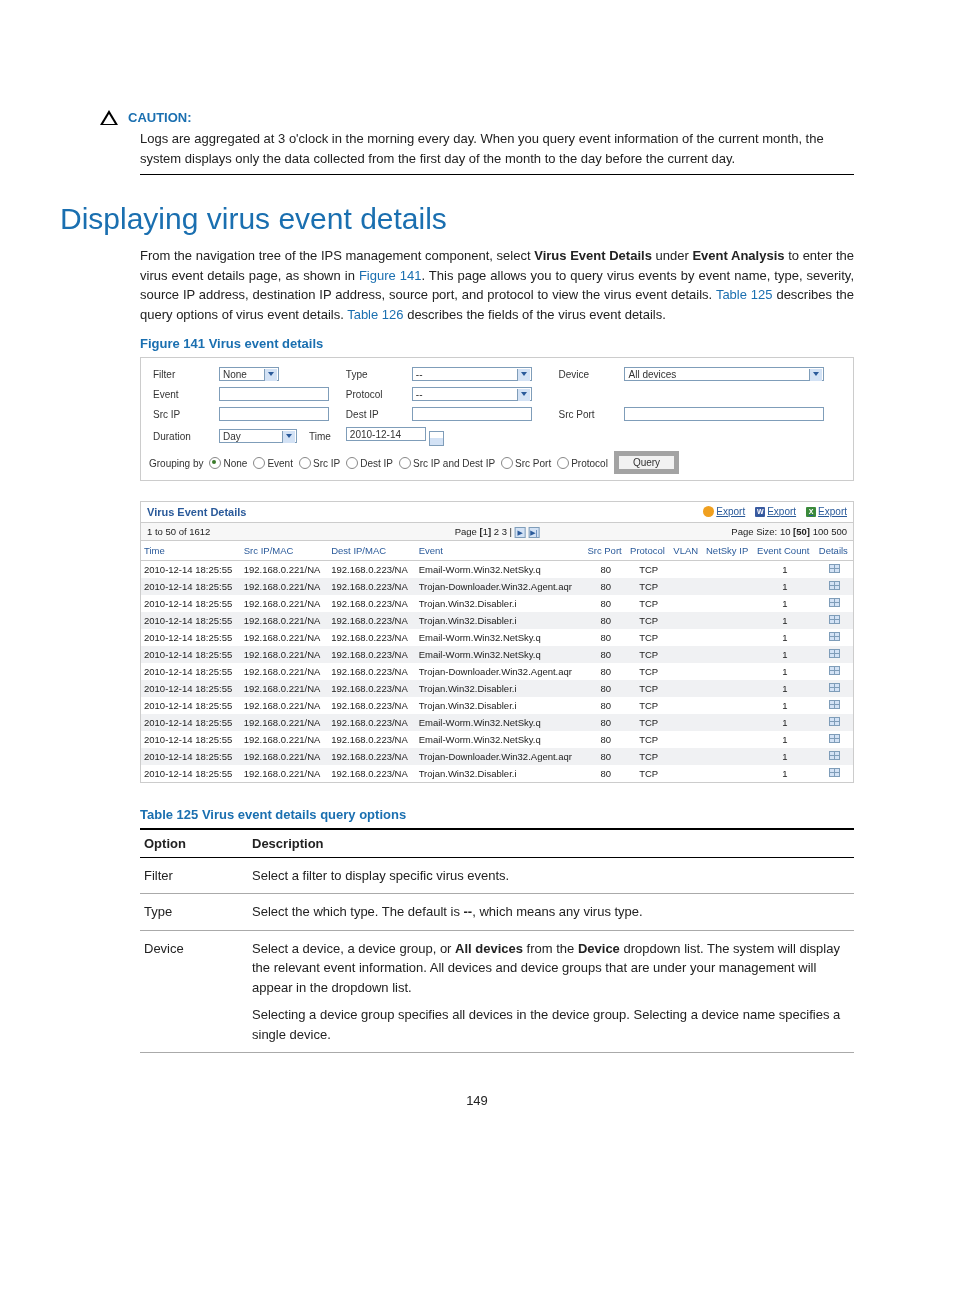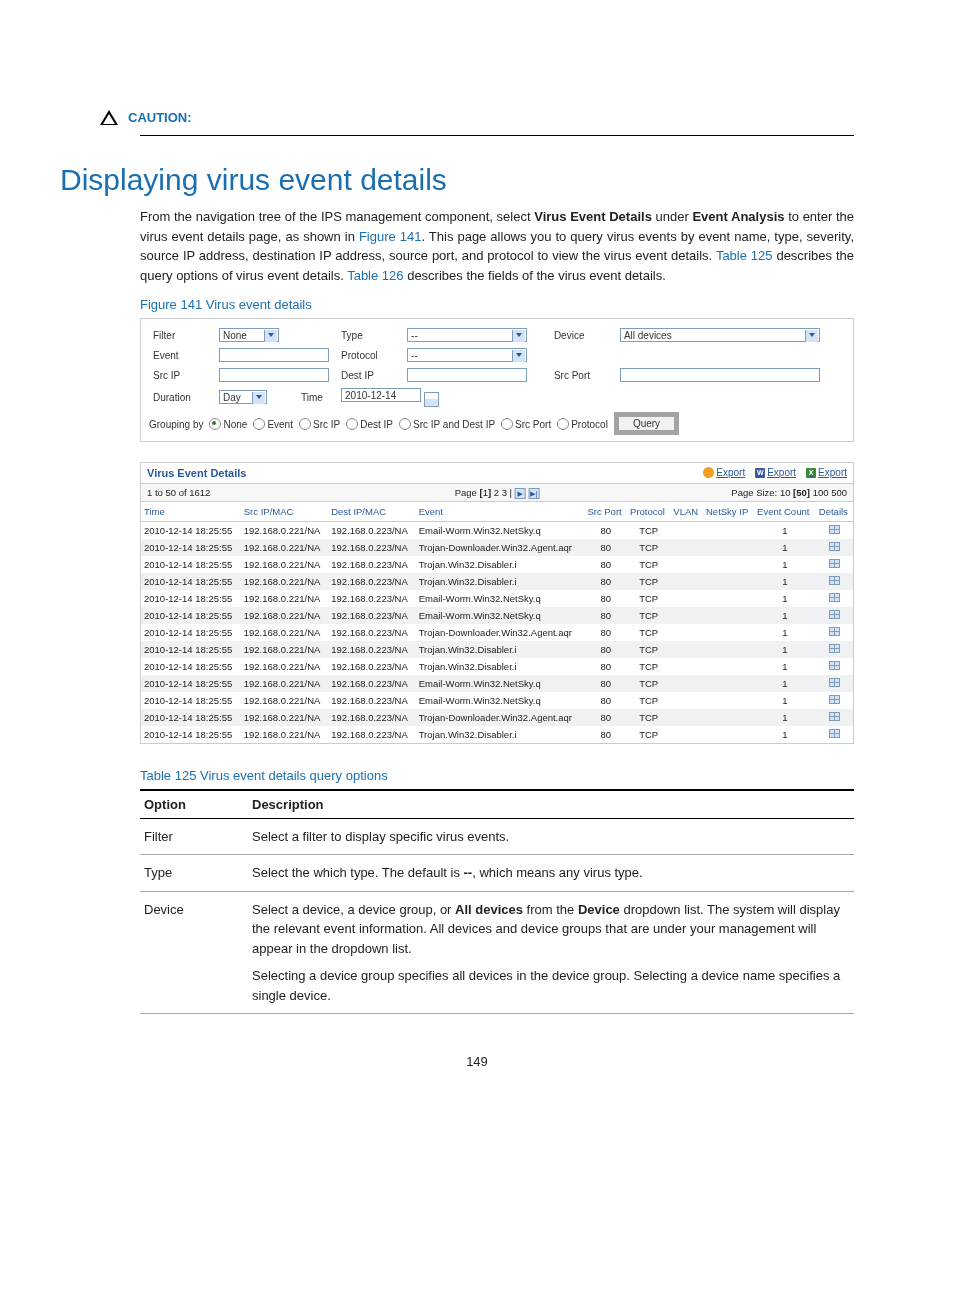--- a/index.html
+++ b/index.html
@@ -47,21 +47,21 @@
   }
   p.body {
     font-size: 13px;
     line-height: 1.5;
     margin: 10px 0;
     text-align: justify;
   }
   .link { color: #1a6fb0; }
   .figure-caption {
     color: #1a6fb0;
-    font-weight: normal;
+    font-weight: bold;
     font-size: 13px;
     margin: 12px 0 6px 40px;
   }
   
   .filter-panel {
     margin-left: 40px;
     border: 1px solid #ccc;
     padding: 6px 8px;
     font-size: 10px;
     color: #333;
@@ -264,20 +264,21 @@
 </head>
 <body>
 
 <div class="page">
 
   <div class="caution-block">
     <div class="caution-head">
       <div class="caution-tri"></div>
       <div class="caution-label">CAUTION:</div>
     </div>
+    <div class="caution-text">Logs are aggregated at 3 o'clock in the morning every day. When you query event information of the current month, the system displays only the data collected from the first day of the month to the day before the current day.</div>
   </div>
 
   <h1 class="section-title">Displaying virus event details</h1>
 
   <div class="indent-block">
     <p class="body">
       <span>From the navigation tree of the IPS management component, select </span><strong>Virus Event Details</strong><span> under </span><strong>Event Analysis</strong><span> to enter the virus event details page, as shown in </span><span class="link">Figure 141</span><span>. This page allows you to query virus events by event name, type, severity, source IP address, destination IP address, source port, and protocol to view the virus event details. </span><span class="link">Table 125</span><span> describes the query options of virus event details. </span><span class="link">Table 126</span><span> describes the fields of the virus event details.</span>
     </p>
   </div>
 
@@ -336,21 +337,21 @@
             </td>
         <td></td>
         <td class="fp-label">Src Port</td>
         <td>
               <div class="fp-input" style="width:200px"></div>
             </td>
       </tr>
       <tr>
         <td class="fp-label">Duration</td>
         <td>
-              <div class="fp-select" style="width:48px">
+              <div class="fp-select" style="width:78px">
                 <span class="val">Day</span>
                 <span class="arrow"></span>
               </div>
             </td>
         <td style="padding-left:8px;padding-right:8px">Time</td>
         <td colspan="2">
           <div class="fp-input" style="width:80px;display:inline-block;position:relative"><span style="position:absolute;left:3px;top:0;font-size:10px;line-height:14px">2010-12-14</span></div>
           <span class="cal-icon"></span>
         </td>
         <td colspan="3"></td>

